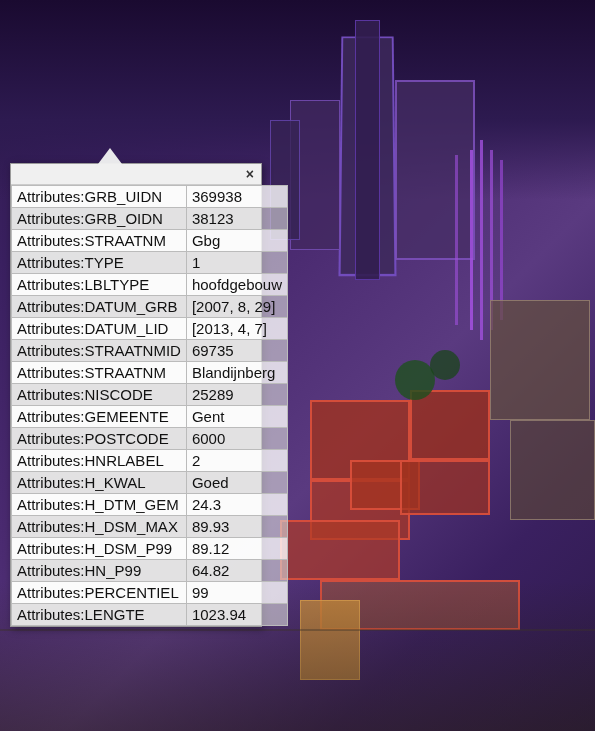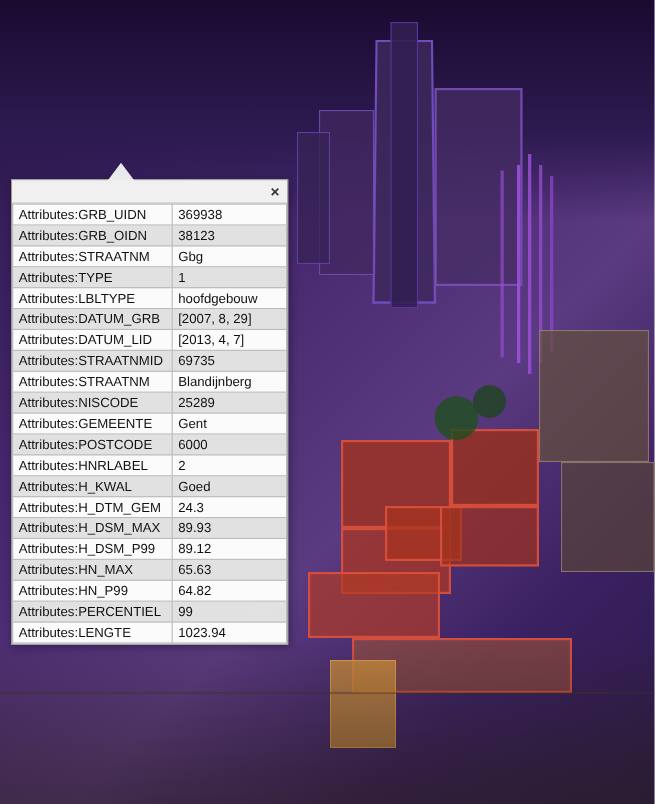--- a/index.html
+++ b/index.html
@@ -79,21 +79,21 @@
     }
     #attributes-table tr:nth-child(even) {
       background: rgba(220,220,220,0.6);
     }
 
     #attributes-table td {
       padding: 2px 5px;
       border: 1px solid #bbb;
       vertical-align: middle;
       color: #111;
-      font-size: 12px;
+      font-size: 15px;
     }
 
     #attributes-table td:first-child {
       font-weight: normal;
       white-space: nowrap;
       width: 145px;
     }
 
     #attributes-table td:last-child {
       font-weight: normal;
@@ -223,24 +223,20 @@
         </tr>
         <tr>
           <td>Attributes:H_DSM_MAX</td>
           <td>89.93</td>
         </tr>
         <tr>
           <td>Attributes:H_DSM_P99</td>
           <td>89.12</td>
         </tr>
         <tr>
-          <td>Attributes:HN_MAX</td>
-          <td>65.63</td>
-        </tr>
-        <tr>
           <td>Attributes:HN_P99</td>
           <td>64.82</td>
         </tr>
         <tr>
           <td>Attributes:PERCENTIEL</td>
           <td>99</td>
         </tr>
         <tr>
           <td>Attributes:LENGTE</td>
           <td>1023.94</td>

